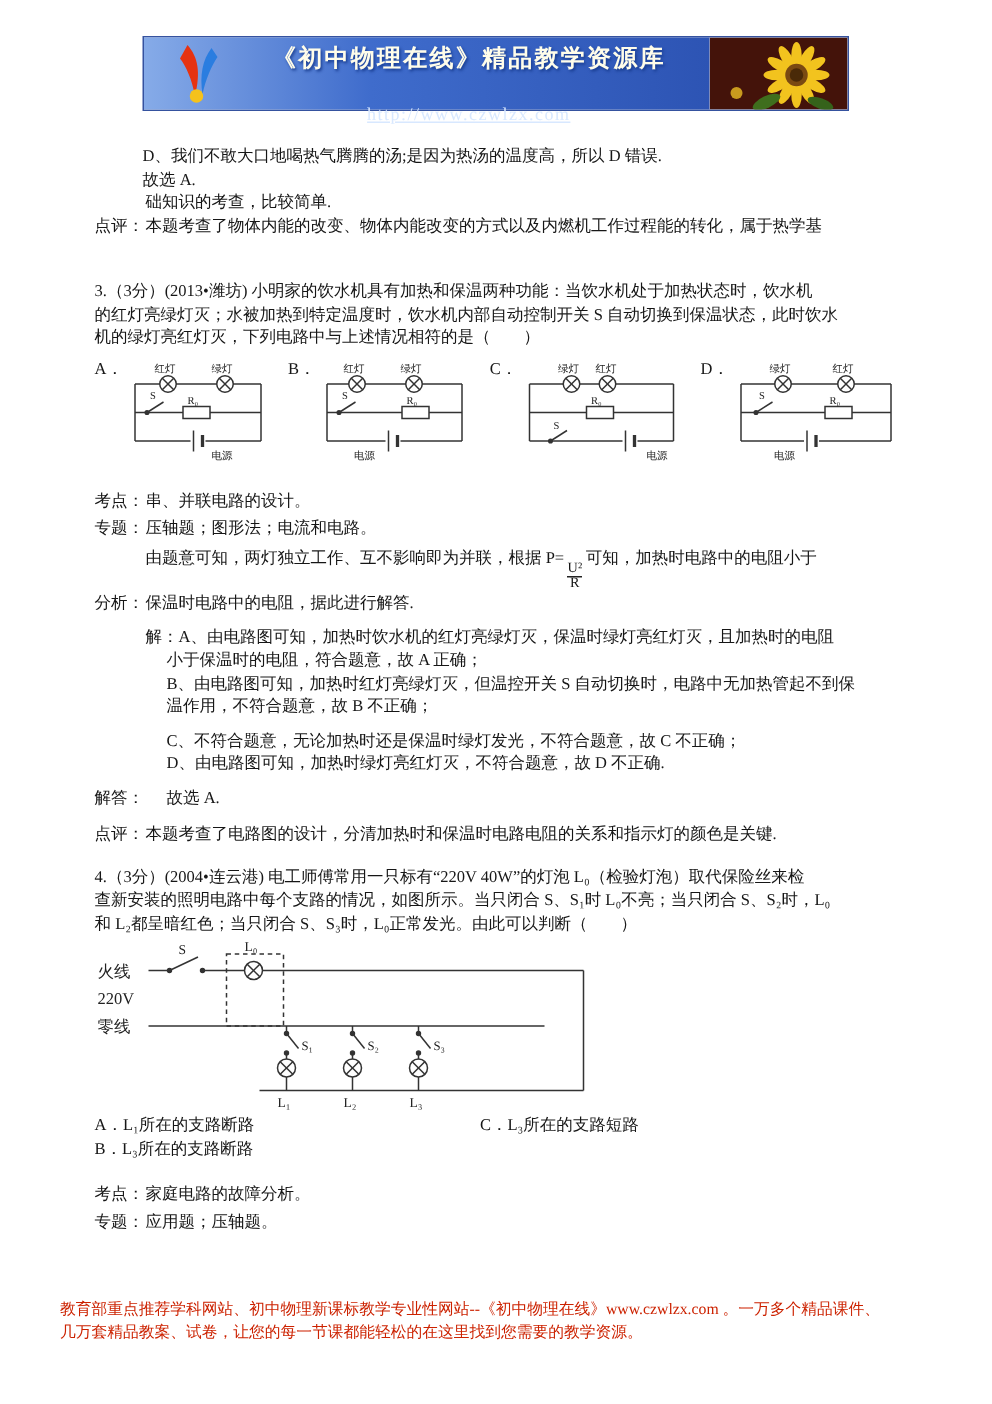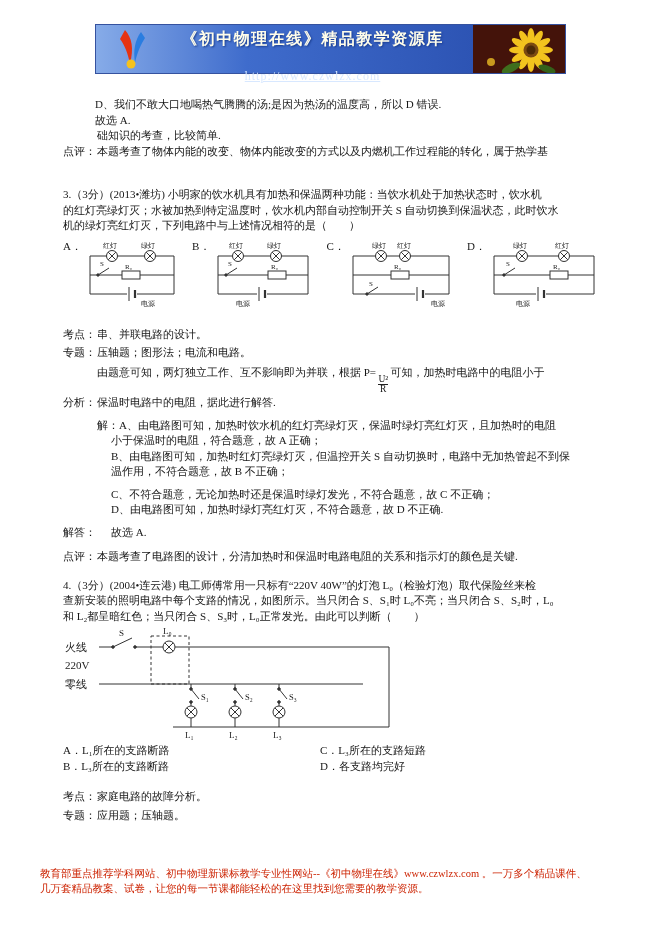--- a/index.html
+++ b/index.html
@@ -333,21 +333,20 @@
     <text x="226" y="73" font-size="8.5">S₃</text>
     <text x="122" y="111" font-size="9">L₁</text>
     <text x="166" y="111" font-size="9">L₂</text>
     <text x="210" y="111" font-size="9">L₃</text>
   </svg>
 
   <div class="q4opts">
     <div class="nw">A．L₁所在的支路断路</div>
     <div class="nw">C．L₃所在的支路短路</div>
     <div class="nw">B．L₃所在的支路断路</div>
-    <div class="nw">D．各支路均完好</div>
   </div>
 
   <div class="lrow" style="margin-top:15px">
     <div class="lbl">考点：</div>
     <div class="ltxt nw">家庭电路的故障分析。</div>
   </div>
   <div class="lrow zt">
     <div class="lbl">专题：</div>
     <div class="ltxt nw">应用题；压轴题。</div>
   </div>

